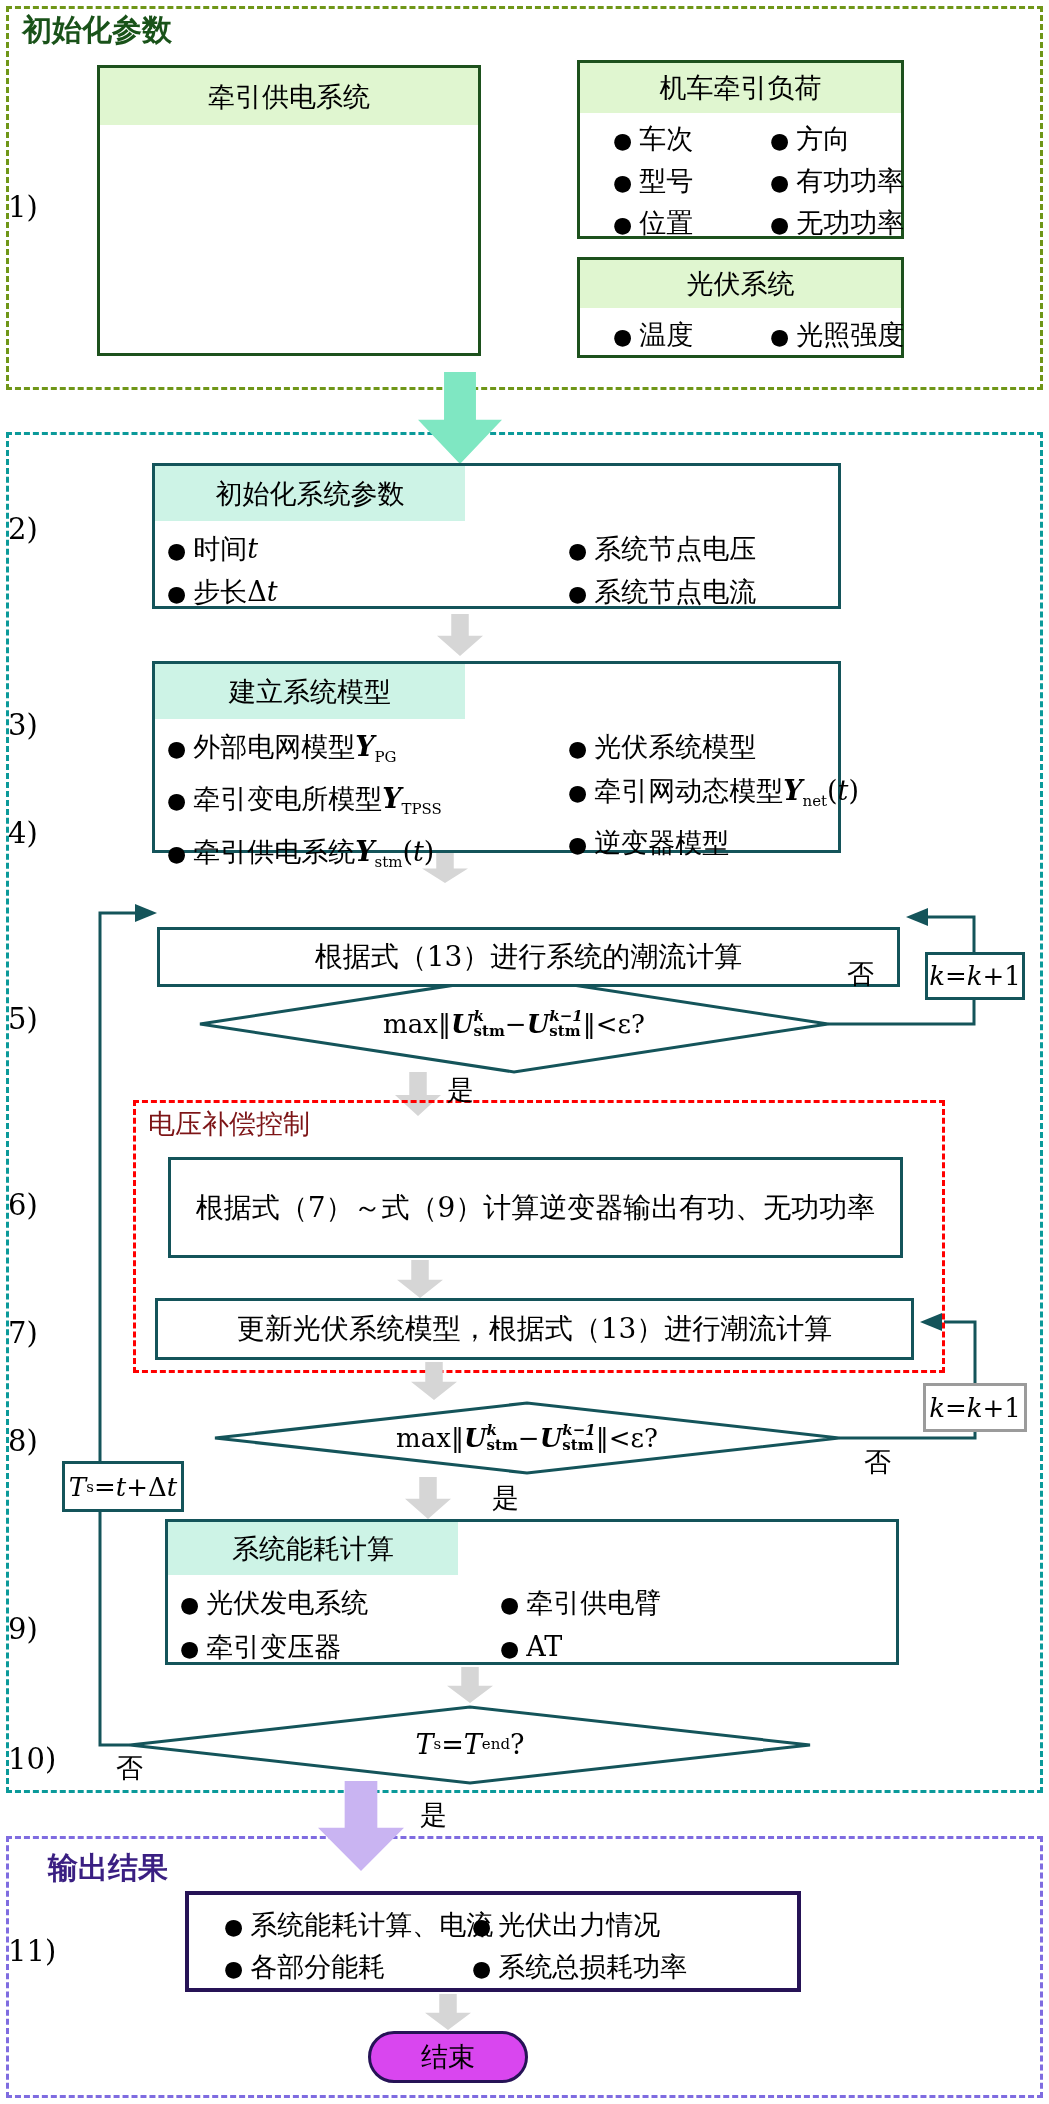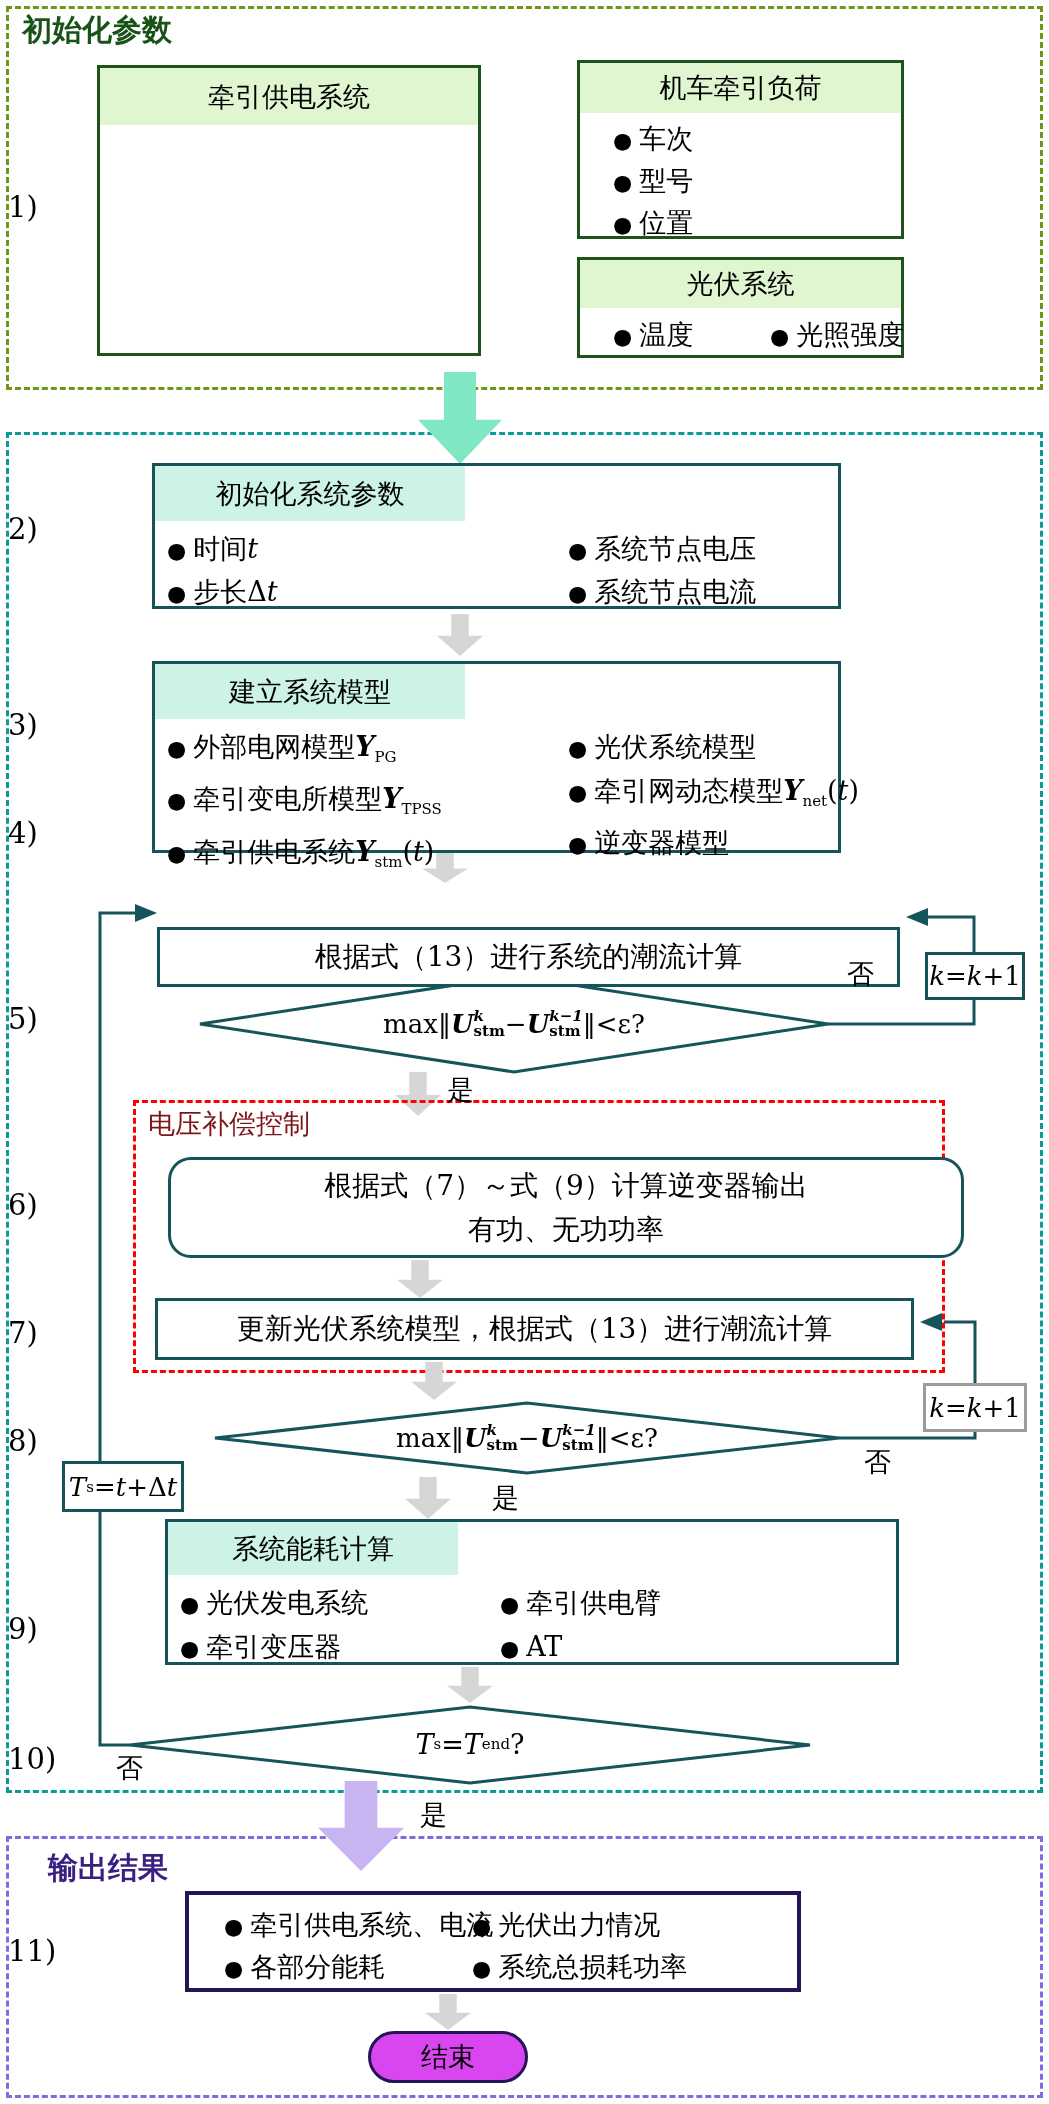--- a/index.html
+++ b/index.html
@@ -76,20 +76,25 @@
     <div class="hdr ghdr" style="height:57px;">牵引供电系统</div>
   </div>
 
   <div class="box gborder" style="left:577px;top:60px;width:327px;height:179px;">
     <div class="hdr ghdr" style="height:50px;">机车牵引负荷</div>
     <div class="col" style="left:33px;top:56px;line-height:40px;">
       <div class="li">车次</div>
       <div class="li">型号</div>
       <div class="li">位置</div>
     </div>
+    <div class="col" style="left:190px;top:56px;line-height:40px;">
+      <div class="li">方向</div>
+      <div class="li">有功功率</div>
+      <div class="li">无功功率</div>
+    </div>
   </div>
 
   <div class="box gborder" style="left:577px;top:257px;width:327px;height:101px;">
     <div class="hdr ghdr" style="height:48px;">光伏系统</div>
     <div class="col" style="left:33px;top:56px;line-height:38px;">
       <div class="li">温度</div>
     </div>
     <div class="col" style="left:190px;top:56px;line-height:38px;">
       <div class="li">光照强度</div>
     </div>
@@ -166,21 +171,21 @@
       <span class="it">k</span>
       <span>+1</span>
   </div>
 
   <div class="lbl" style="left:447px;top:1072px;">是</div>
   <div class="fat-arrow gray" style="left:395px;top:1072px;width:46px;height:44px;"></div>
 
   <div class="redbox" style="left:133px;top:1100px;width:812px;height:273px;"></div>
   <div class="redtitle" style="left:148px;top:1106px;">电压补偿控制</div>
 
-  <div class="box" style="left:168px;top:1157px;width:796px;height:101px;display:flex;flex-direction:column;align-items:center;justify-content:center;font-size:28px;line-height:44px;border-radius:23px;">
+  <div class="box" style="left:168px;top:1157px;width:735px;height:101px;display:flex;flex-direction:row;align-items:center;justify-content:center;font-size:28px;line-height:44px;">
     <span>根据式（7）～式（9）计算逆变器输出</span>
     <span>有功、无功功率</span>
   </div>
 
   <div class="fat-arrow gray" style="left:397px;top:1260px;width:46px;height:38px;"></div>
 
   <div class="box" style="left:155px;top:1298px;width:759px;height:62px;display:flex;align-items:center;justify-content:center;font-size:28px;">
     <span>更新光伏系统模型，根据式（13）进行潮流计算</span>
   </div>
 
@@ -247,21 +252,21 @@
 
   <div class="lbl" style="left:116px;top:1750px;">否</div>
   <div class="fat-arrow lav" style="left:318px;top:1781px;width:86px;height:90px;"></div>
   <div class="lbl" style="left:420px;top:1797px;">是</div>
 
   <div class="sec-title" style="left:48px;top:1848px;color:#3a1f82;">输出结果</div>
   <div class="stepnum" style="top:1914px;margin-top:20px;">11)</div>
 
   <div class="box pborder" style="left:185px;top:1891px;width:616px;height:101px;">
     <div class="col" style="left:35px;top:10px;line-height:40px;">
-      <div class="li">牵引供电系统、电流</div>
+      <div class="li">系统能耗计算、电流</div>
       <div class="li">各部分能耗</div>
     </div>
     <div class="col" style="left:283px;top:10px;line-height:40px;">
       <div class="li">光伏出力情况</div>
       <div class="li">系统总损耗功率</div>
     </div>
   </div>
 
   <div class="fat-arrow gray" style="left:425px;top:1994px;width:46px;height:36px;"></div>
 

